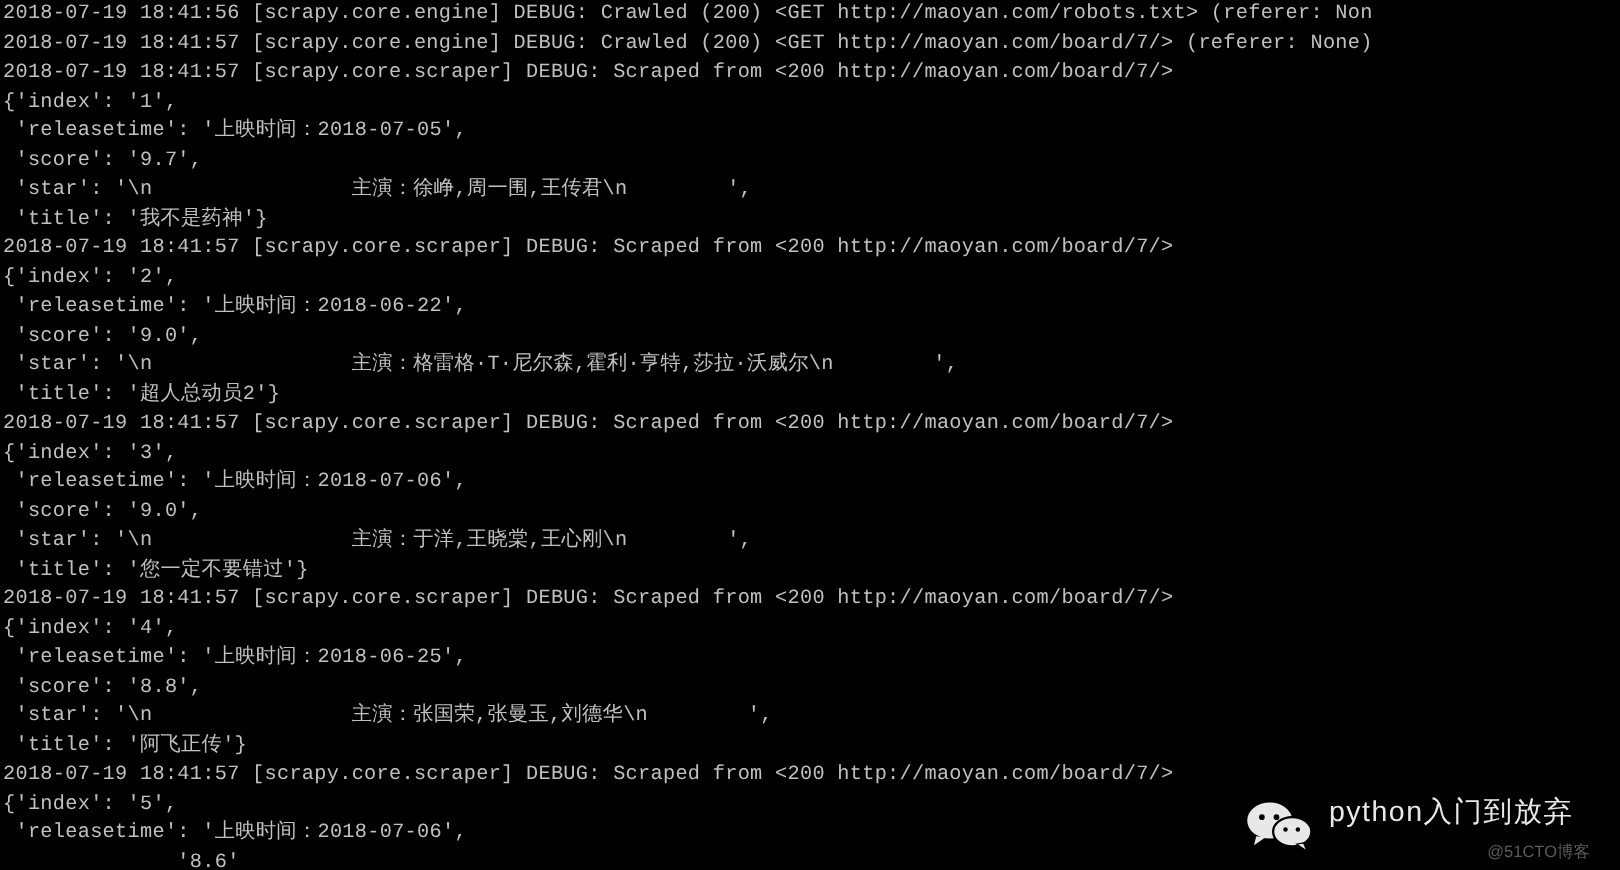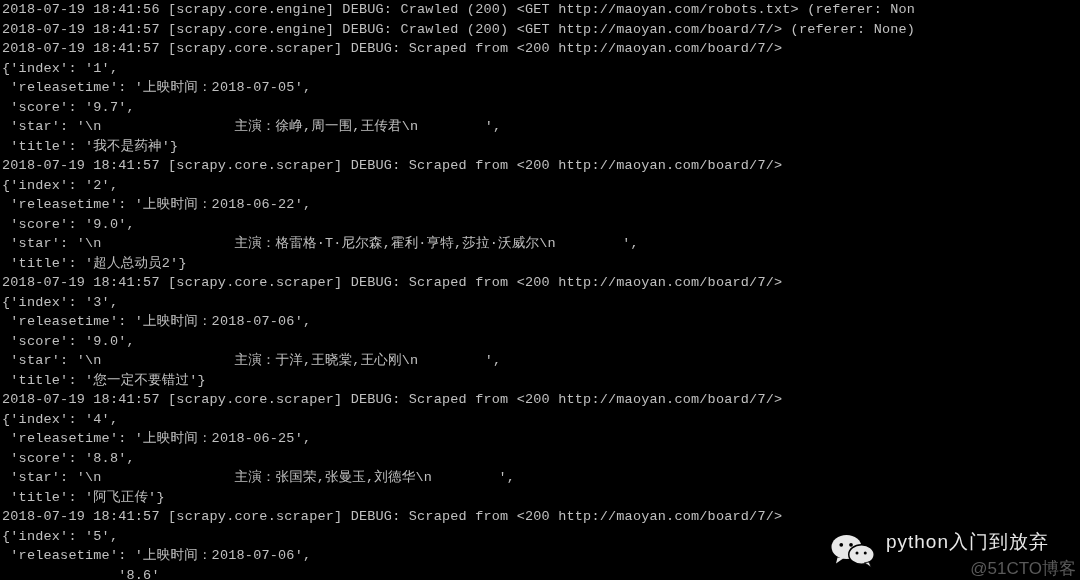--- a/index.html
+++ b/index.html
@@ -39,23 +39,23 @@
   }
   .overlay-text {
     color: #e8e8e8;
     font-size: 19px;
     font-family: "Microsoft YaHei", "PingFang SC", sans-serif;
     letter-spacing: 1px;
   }
   .watermark {
     position: absolute;
     bottom: 2px;
-    right: 4px;
+    right: 20px;
     color: #5a5a5a;
-    font-size: 17px;
+    font-size: 11px;
     font-family: "Microsoft YaHei", sans-serif;
   }
 </style>
 </head>
 <body>
 
 <div class="terminal" id="terminal">2018-07-19 18:41:56 [scrapy.core.engine] DEBUG: Crawled (200) &lt;GET http://maoyan.com/robots.txt&gt; (referer: Non
 2018-07-19 18:41:57 [scrapy.core.engine] DEBUG: Crawled (200) &lt;GET http://maoyan.com/board/7/&gt; (referer: None)
 2018-07-19 18:41:57 [scrapy.core.scraper] DEBUG: Scraped from &lt;200 http://maoyan.com/board/7/&gt;
 {'index': '1',

